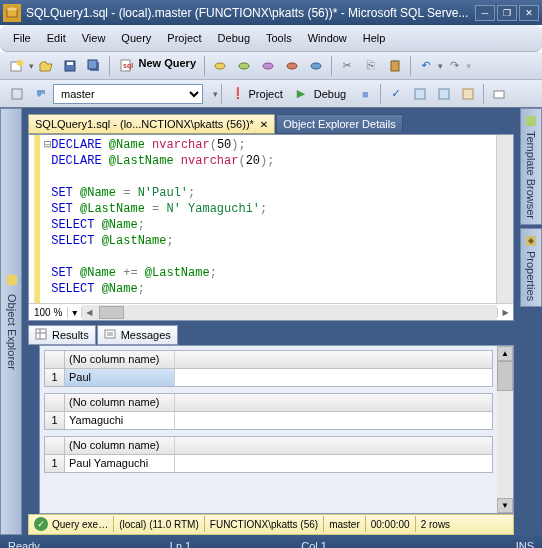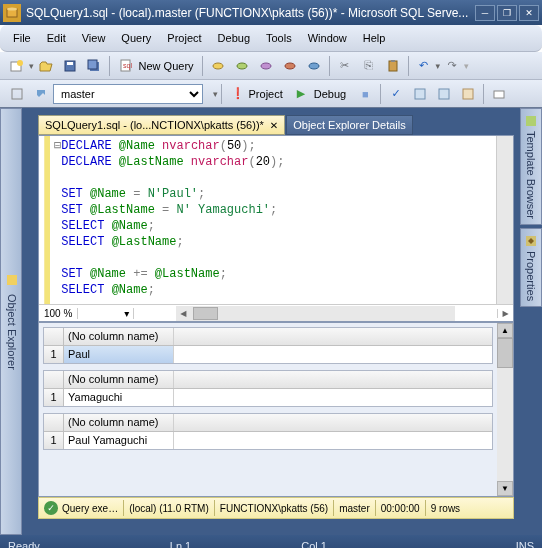--- a/index.html
+++ b/index.html
@@ -13,56 +13,56 @@
 .window-btn { width: 20px; height: 16px; background: #3c5a85; border: 1px solid #7a95b8; color: #fff; display: flex; align-items: center; justify-content: center; font-size: 9px; cursor: pointer; }
 
 
 .menu-bar { height: 27px; background: linear-gradient(to bottom, #e8eef8, #d0d8e6); display: flex; align-items: center; padding: 0 5px; border-bottom: 1px solid #b0b8c8; border-radius: 7px; }
 .menu-item { padding: 2px 8px; cursor: pointer; }
 
 
 .toolbar { height: 28px; background: linear-gradient(to bottom, #e8eef8, #d0d8e6); display: flex; align-items: center; padding: 0 5px; border-bottom: 1px solid #b0b8c8; }
 .tb-btn { width: 22px; height: 22px; margin: 0 1px; border: 1px solid transparent; display: flex; align-items: center; justify-content: center; cursor: pointer; font-size: 11px; }
 .tb-sep { width: 1px; height: 20px; background: #a0a8b8; margin: 0 3px; }
-.tb-newquery { display: flex; align-items: center; padding: 2px 5px; cursor: pointer; }
+.tb-newquery { display: flex; align-items: flex-start; padding: 2px 5px; cursor: pointer; font-weight: bold; }
 .tb-newquery .icon { width: 18px; height: 18px; margin-right: 3px; display: inline-flex; align-items:center; justify-content:center;}
 
 
 .toolbar2 { height: 28px; background: linear-gradient(to bottom, #e8eef8, #d0d8e6); display: flex; align-items: center; padding: 0 5px; border-bottom: 1px solid #6a7a95; }
 .tb-select { height: 20px; width: 150px; border: 1px solid #7a95b8; background: #fff; font-size: 11px; padding: 0 3px; }
 .tb-label-btn { display: flex; align-items: center; padding: 2px 5px; cursor: pointer; margin: 0 2px; }
 .tb-label-btn .ic { width: 14px; height: 14px; margin-right: 3px; }
 
 
 .main-wrap { display: flex; height: 427px; background: #3f5c88; }
 .side-tab { width: 22px; background: linear-gradient(to right, #c8d5e8, #a8bbd6); writing-mode: vertical-rl; text-orientation: mixed; text-align: center; padding: 5px 2px; color: #2a3a5a; font-size: 11px; border: 1px solid #7a8aaa; cursor: pointer; }
 .side-right { width: 22px; display: flex; flex-direction: column; }
 .side-rtab { background: linear-gradient(to left, #c8d5e8, #a8bbd6); writing-mode: vertical-rl; text-orientation: mixed; padding: 5px 2px; margin-bottom: 3px; color: #2a3a5a; font-size: 11px; border: 1px solid #7a8aaa; cursor: pointer; display:flex; align-items:center; gap:3px;}
-.center { flex: 1; padding: 6px 6px 0 16px; display: flex; flex-direction: column; }
+.center { flex: 1; padding: 6px 6px 0 6px; display: flex; flex-direction: column; }
 
 
 .doc-tabs { height: 21px; display: flex; align-items: flex-end; }
 .doc-tab { height: 20px; padding: 2px 6px; background: linear-gradient(to bottom, #fef6d8, #f8e8a0); border: 1px solid #a0a080; display: flex; align-items: center; font-size: 11px; margin-right: 1px;}
 .doc-tab.inactive { background: linear-gradient(to bottom, #5d7aa5, #4a6590); color: #fff; border-color: #3a5275; }
 .doc-tab .close { margin-left: 6px; font-size: 10px; cursor: pointer; }
 
 
 .editor-wrap { border: 1px solid #8898b4; background: #fff; flex: 0 0 auto; display: flex; flex-direction: column; }
 .editor { display: flex; height: 168px; }
 .margin-bar { width: 6px; background: #fff; border-right:1px solid #f5e8a0;}
 .yellow-bar { width: 5px; background: #f3e47a; }
 .code { flex: 1; font-family: Consolas, 'Courier New', monospace; font-size: 12px; padding: 2px 4px; line-height: 16px; white-space: pre; overflow: hidden; }
 .kw { color: #0000d0; }
 .dt { color: #be185d; }
 .var { color: #008000; }
 .num { color: #000; }
 .str { color: #15803d; }
 .op { color: #808080; }
 .scroll-v { width: 17px; background: #e8e8e8; border-left: 1px solid #ccc; }
-.zoom-row { height: 17px; display: flex; align-items: center; border-top: 1px solid #ccc; font-size: 10px; gap: 42px; }
+.zoom-row { height: 17px; display: flex; align-items: center; border-top: 1px solid #ccc; font-size: 10px; }
 .zoom-val { padding: 0 5px; border-right: 1px solid #ccc; }
 .zoom-dd { width: 14px; text-align: center; border-right: 1px solid #ccc; cursor: pointer; }
 .scroll-h { flex: 1; background: #e8e8e8; height: 15px; display: flex; align-items: center; }
 .scroll-thumb { width: 25px; height: 13px; background: #c8c8c8; border: 1px solid #aaa; margin-left: 3px; }
 
 
 .results-tabs { height: 22px; display: flex; align-items: flex-end; margin-top: 2px; }
 .res-tab { padding: 2px 6px; border: 1px solid #8898b4; background: linear-gradient(to bottom, #fafcff, #e4ebf6); display: flex; align-items: center; margin-right: 1px; cursor:pointer;}
 .res-tab .ic { width: 14px; height: 14px; margin-right: 3px; }
 .result-grid { background: #fff; border: 1px solid #b0b8c8; margin-bottom: 6px; }
@@ -78,21 +78,21 @@
 .status-yellow { height: 22px; background: linear-gradient(to bottom, #fef8d8, #f6edad); display: flex; align-items: center; padding: 0 5px; border: 1px solid #d0c880; font-size: 10px; }
 .status-yellow .sep { width: 1px; height: 16px; background: #c0b870; margin: 0 5px; }
 .status-yellow .check { width: 14px; height: 14px; border-radius: 7px; background: #4a9a4a; color: #fff; display: flex; align-items: center; justify-content: center; margin-right: 4px; font-size: 9px; }
 
 .status-blue { height: 22px; background: linear-gradient(to bottom, #3a5a88, #2a4570); color: #dde6f4; display: flex; align-items: center; padding: 0 8px; font-size: 11px; }
 .status-blue .cell { margin-right: 40px; }
 .status-blue .cell:last-child { margin-right: 0; margin-left: auto; }
 
 
 .results-scroll { width: 16px; background: #e8e8e8; }
-.results-layout { display: flex; height: 175px; border: 1px solid #8898b4;}
+.results-layout { display: flex; height: 175px; border: 1px solid #8898b4; margin-left: 11px;}
 .results-inner { flex:1; background: #e9eef7; padding: 4px; overflow:hidden;}
 .sb-arrow { height: 15px; background: #d0d0d0; border: 1px solid #b0b0b0; display:flex; align-items:center; justify-content:center; font-size:8px;}
 .sb-track { flex:1; background:#e8e8e8;}
 .sb-wrap { display:flex; flex-direction:column; height:100%;}
 .sb-thumb{height:30px; background:#c8c8c8; border:1px solid #aaa;}
 </style>
 </head>
 <body>
 
 <div class="title-bar">
@@ -290,20 +290,38 @@
         <span class="zoom-val">100 %</span>
         <span class="zoom-dd">▾</span>
         <div class="scroll-h">
           <span style="width:14px;text-align:center;font-size:8px;color:#666">◀</span>
           <div class="scroll-thumb"></div>
         </div>
         <span style="width:16px;text-align:center;font-size:8px;color:#666;border-left:1px solid #ccc">▶</span>
       </div>
     </div>
 
+    <div class="results-tabs">
+      <div class="res-tab">
+        <span class="ic"><svg width="12" height="12">
+              <rect x="1" y="1" width="10" height="10" fill="#fff" stroke="#888"></rect>
+              <line x1="1" y1="5" x2="11" y2="5" stroke="#888"></line>
+              <line x1="5" y1="1" x2="5" y2="11" stroke="#888"></line>
+            </svg></span>
+        <span>Results</span>
+      </div>
+      <div class="res-tab">
+        <span class="ic"><svg width="12" height="12">
+              <rect x="1" y="2" width="10" height="8" fill="#fff" stroke="#888"></rect>
+              <line x1="3" y1="5" x2="9" y2="5" stroke="#888"></line>
+              <line x1="3" y1="7" x2="9" y2="7" stroke="#888"></line>
+            </svg></span>
+        <span>Messages</span>
+      </div>
+    </div>
 
     <div class="results-layout">
       <div class="results-inner">
         <div class="result-grid">
           <div class="grid-row grid-hdr">
             <div class="grid-cell rownum"></div>
             <div class="grid-cell colh">(No column name)</div>
           </div>
           <div class="grid-row">
             <div class="grid-cell rownum">1</div>
@@ -346,21 +364,21 @@
       <span>Query exe…</span>
       <span class="sep"></span>
       <span>(local) (11.0 RTM)</span>
       <span class="sep"></span>
       <span>FUNCTIONX\pkatts (56)</span>
       <span class="sep"></span>
       <span>master</span>
       <span class="sep"></span>
       <span>00:00:00</span>
       <span class="sep"></span>
-      <span>9 rows</span>
+      <span>2 rows</span>
     </div>
   </div>
 
   <div class="side-right">
     <div class="side-rtab">
       <span><svg width="14" height="14">
             <rect x="2" y="2" width="10" height="10" fill="#b0d070"></rect>
           </svg></span>
       <span>Template Browser</span>
     </div>

